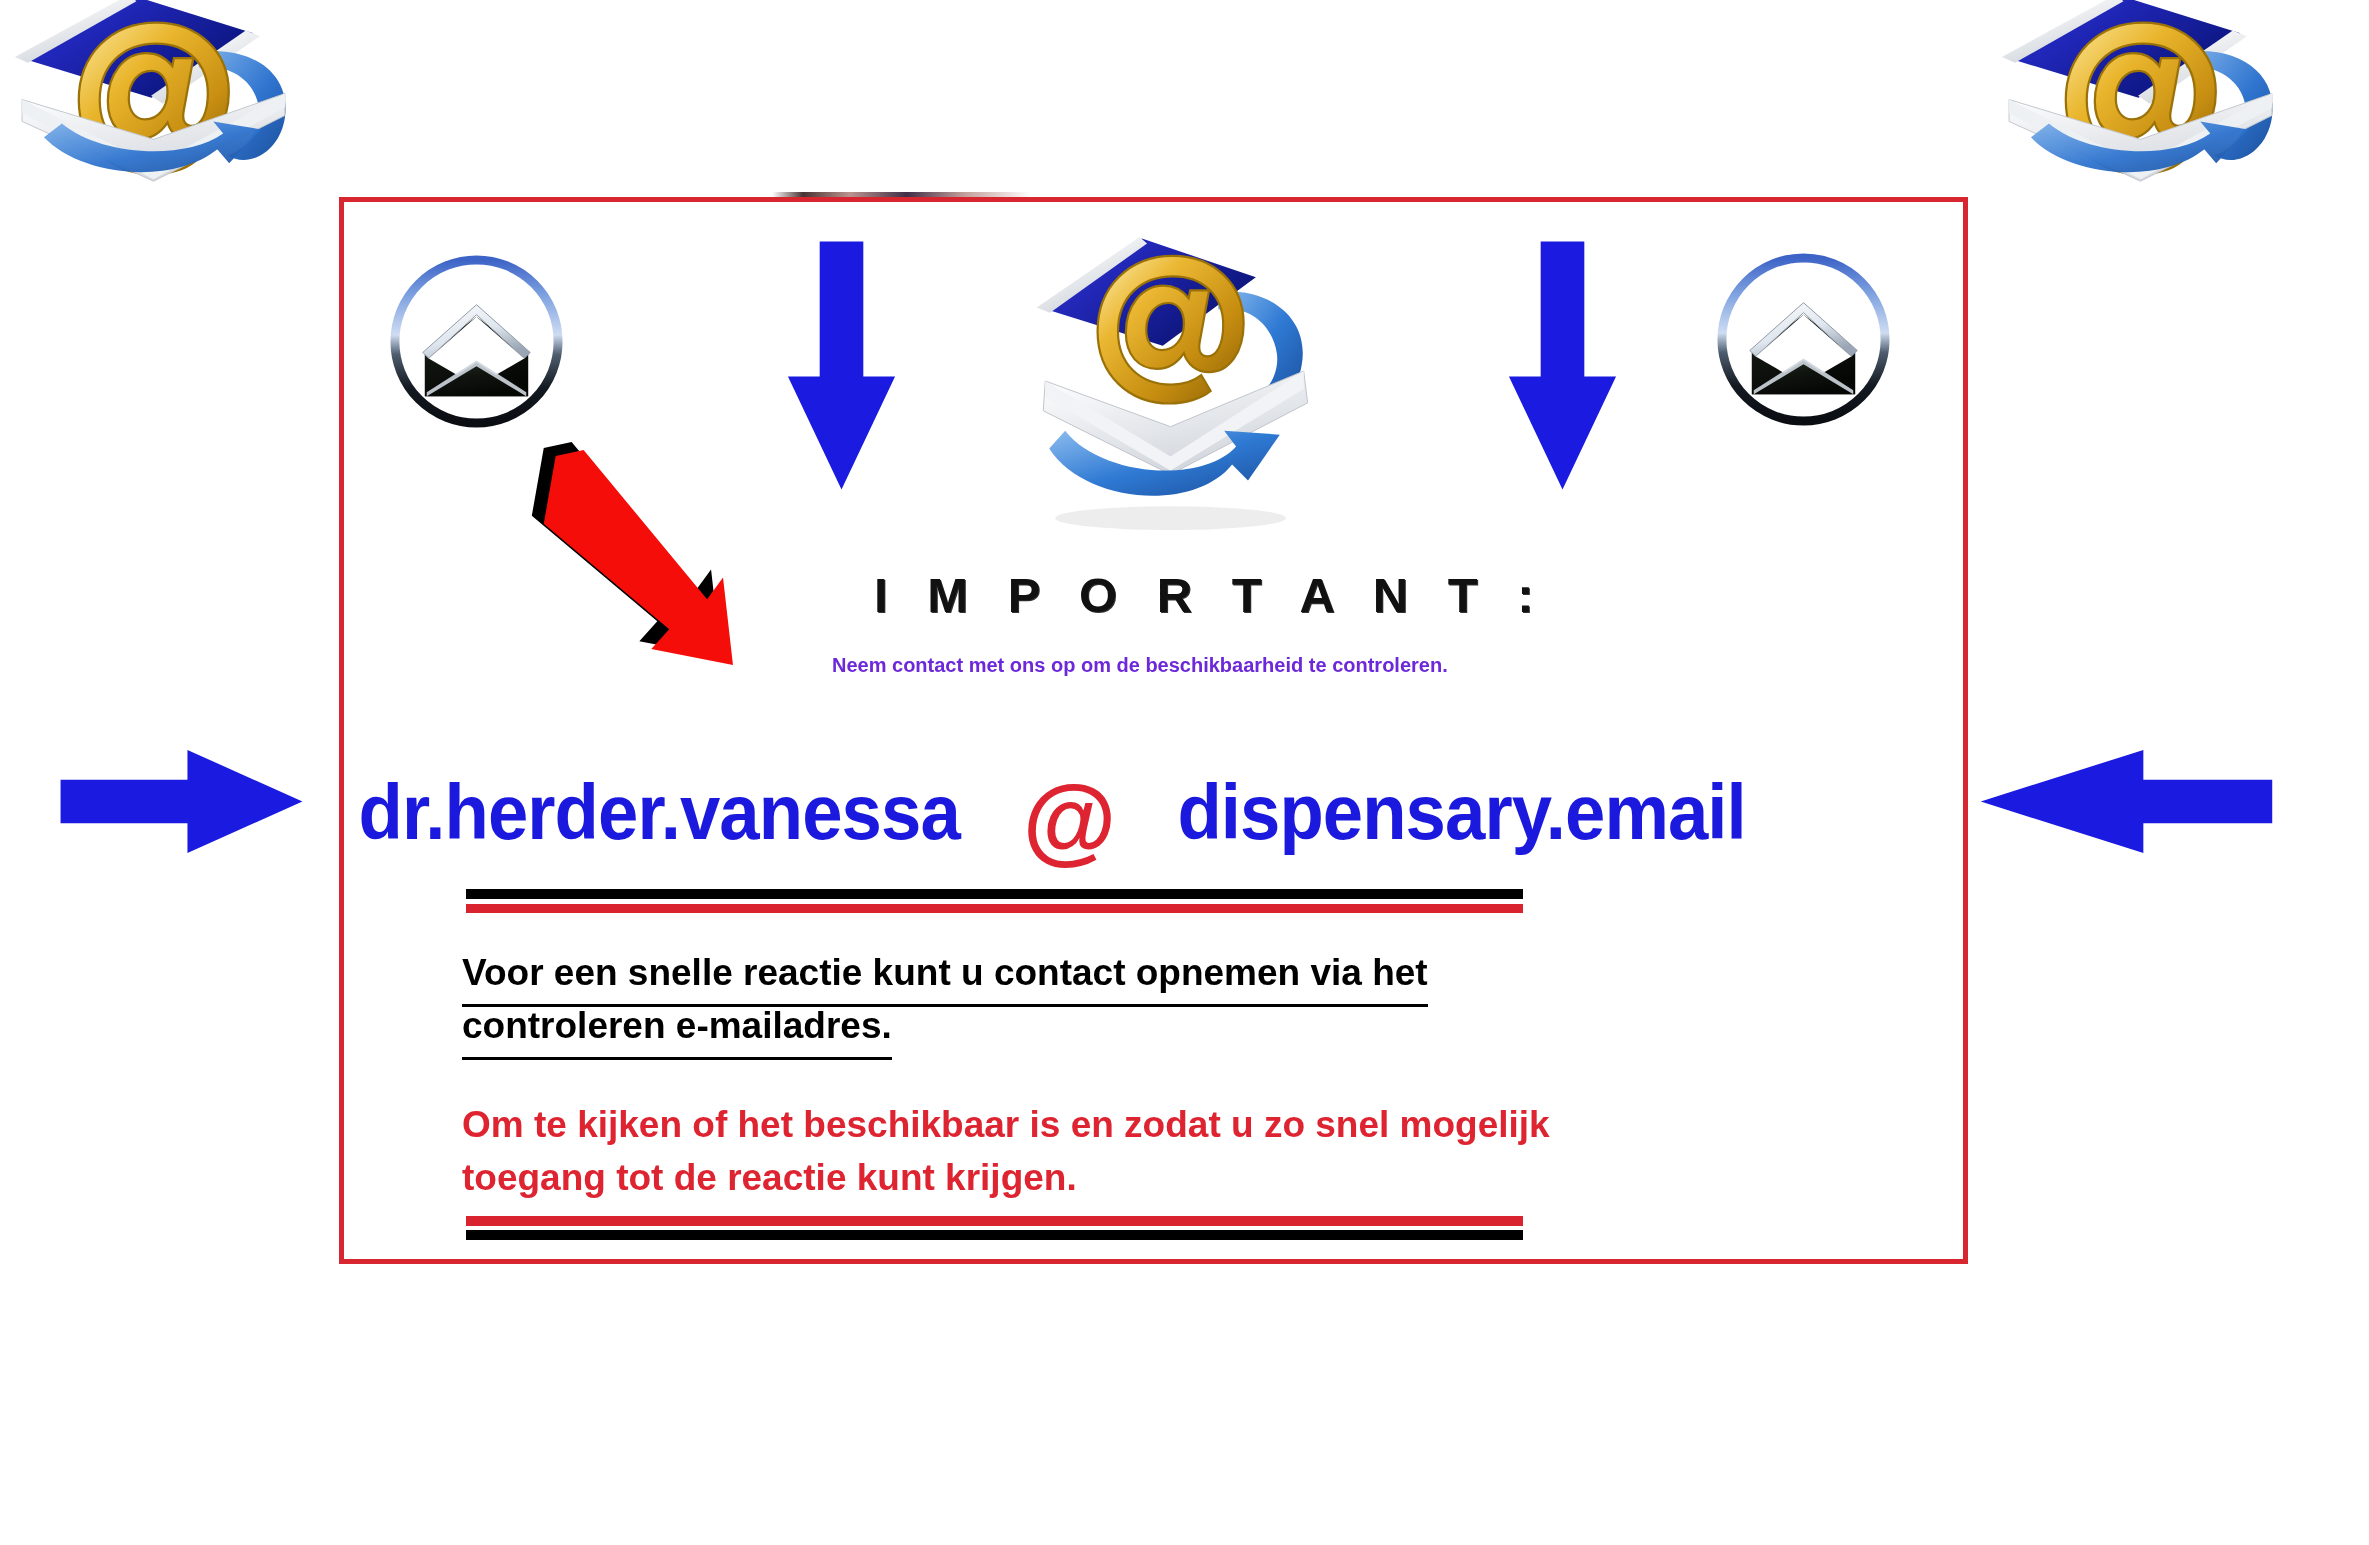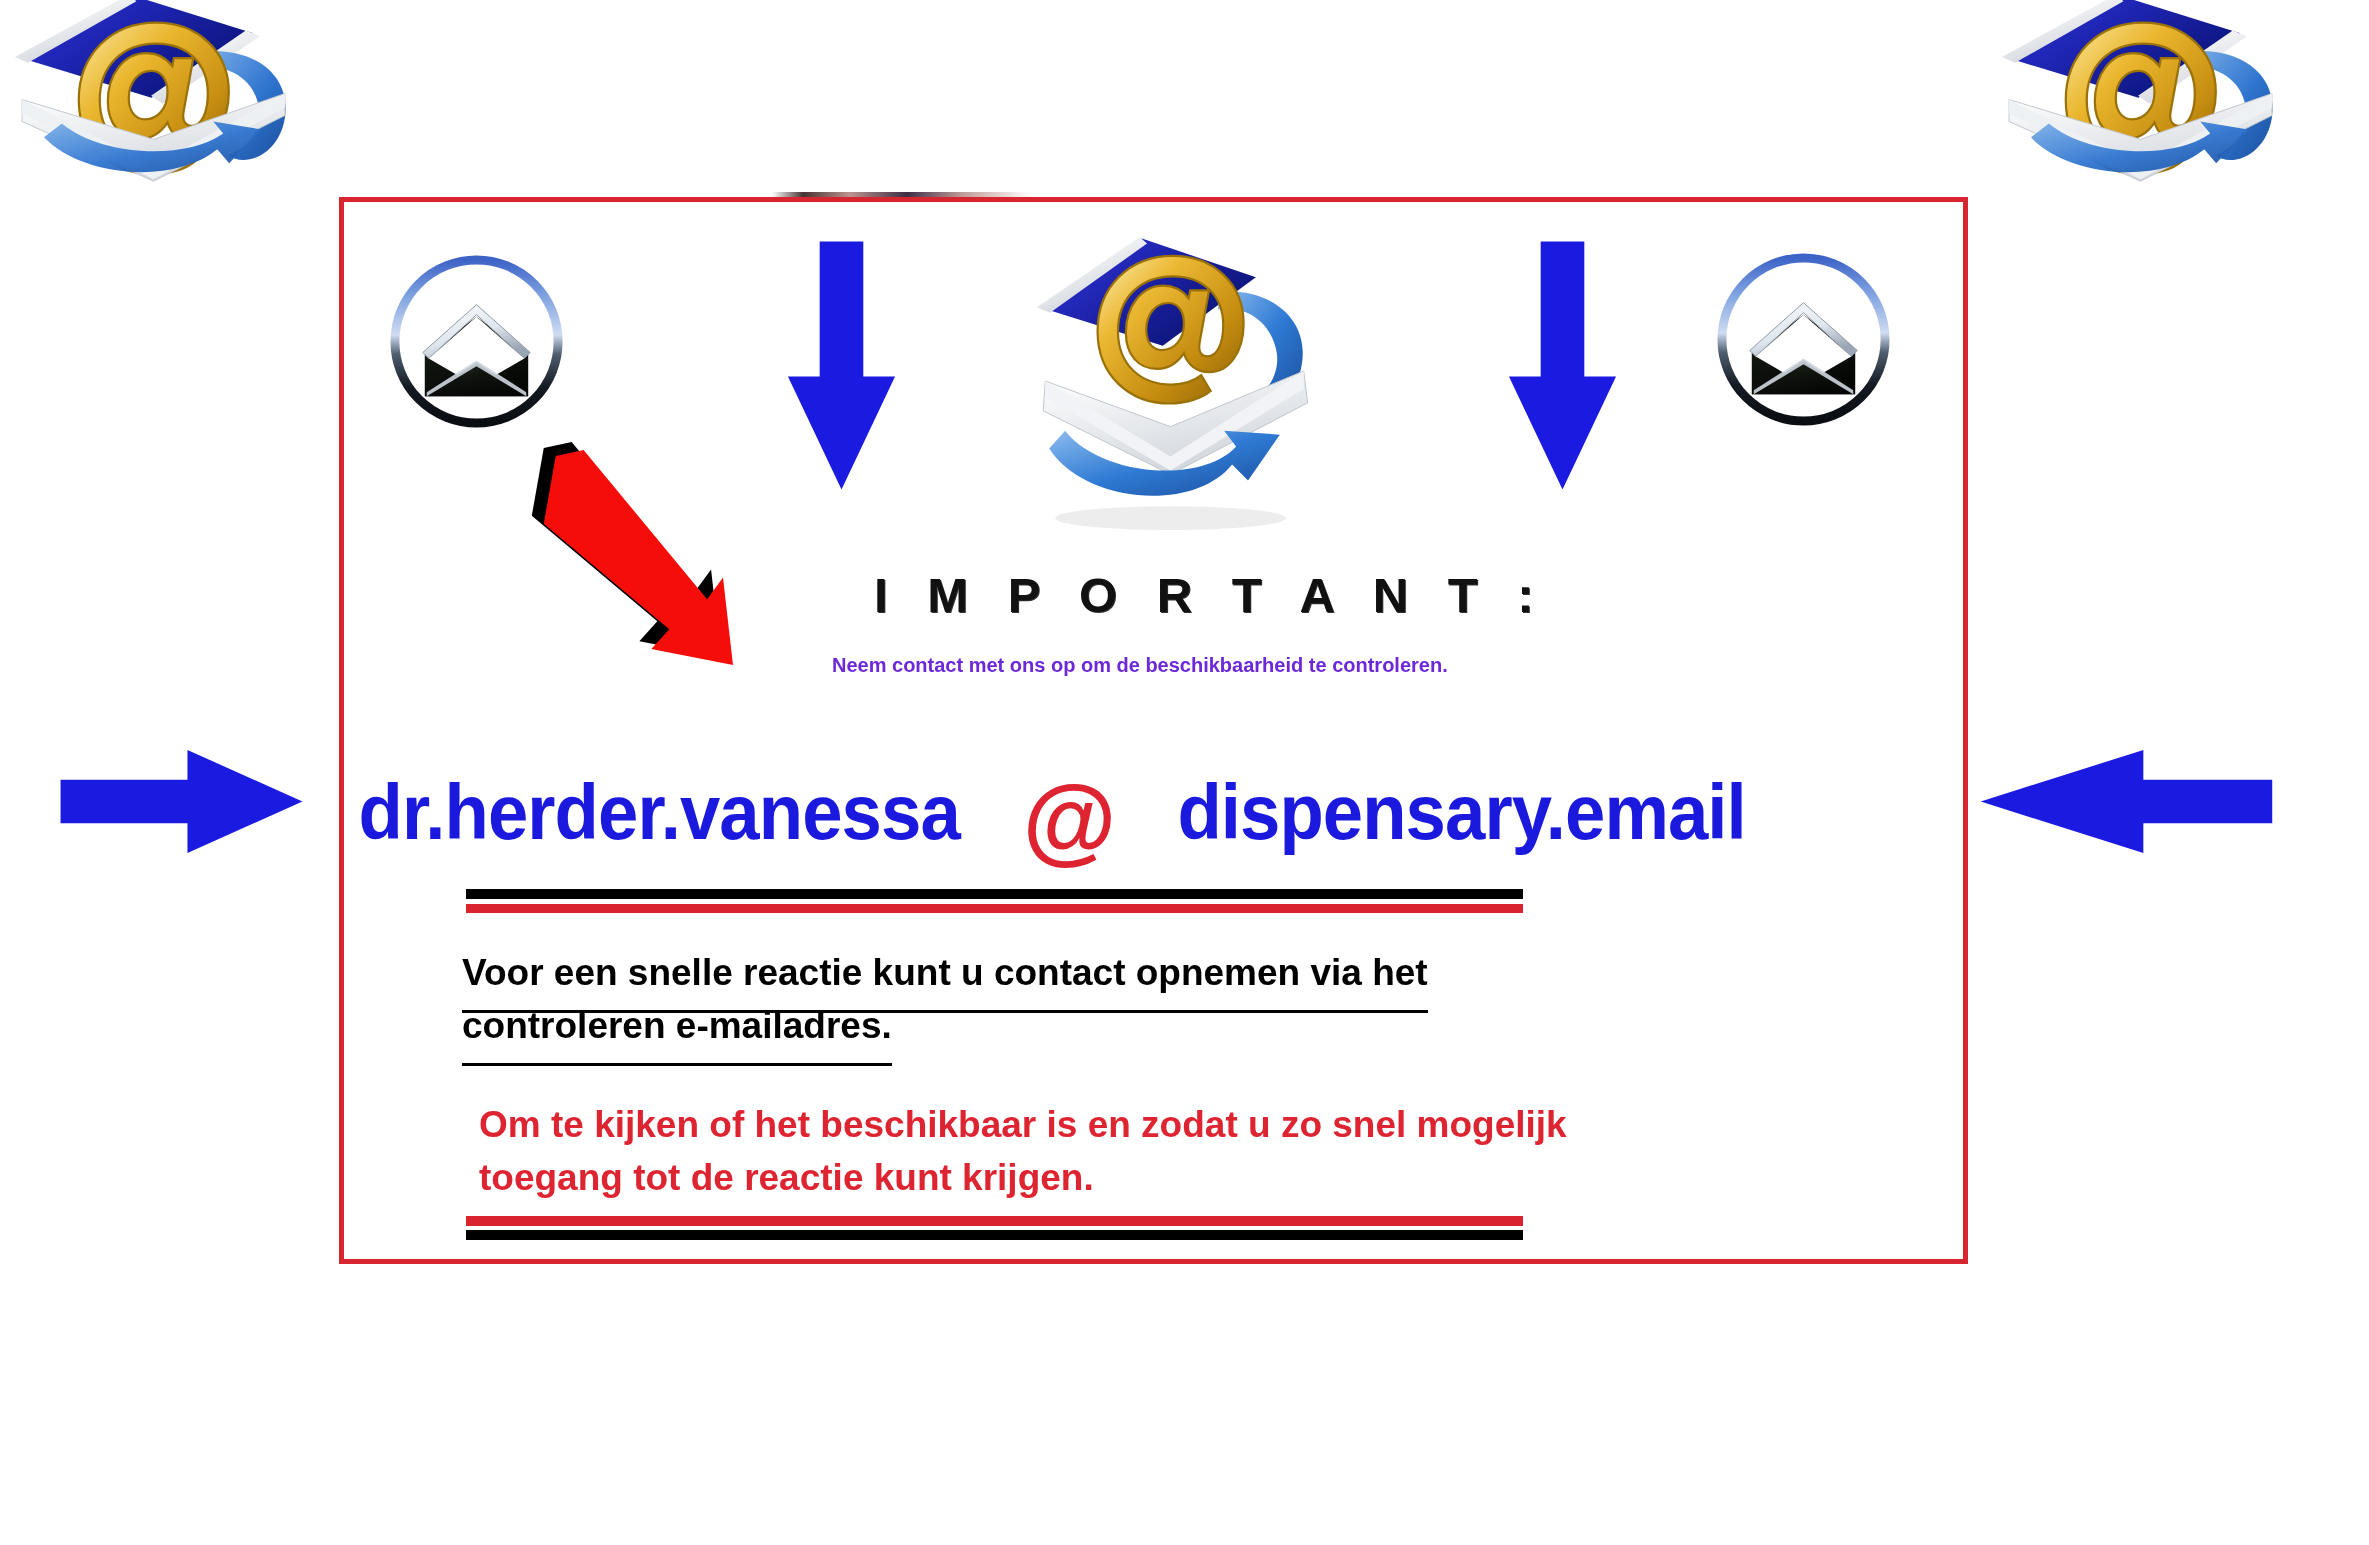--- a/index.html
+++ b/index.html
@@ -122,34 +122,33 @@
     top: 947px;
     width: 1134px;
     font-size: 37px;
     font-weight: 700;
     line-height: 1.42;
     color: #000000;
     font-family: "Liberation Sans", sans-serif;
   }
   .fast-reply span {
     box-shadow: inset 0 -3px 0 0 #000;
-    padding-bottom: 20px;
+    padding-bottom: 14px;
   }
 
   .availability {
     position: absolute;
     left: 446px;
     top: 1099px;
     width: 1254px;
     font-size: 37px;
     font-weight: 700;
     line-height: 1.42;
     color: #dd2430;
     font-family: "Liberation Sans", sans-serif;
-    margin-left: 17px;
   }
 </style>
 </head>
 <body>
 
 <div class="stage">
 
   <div class="env-graphic" style="left:-12px; top:-10px; width:299px; height:234px;">
     <svg viewBox="0 0 300 235" xmlns="http://www.w3.org/2000/svg">
       <defs>

